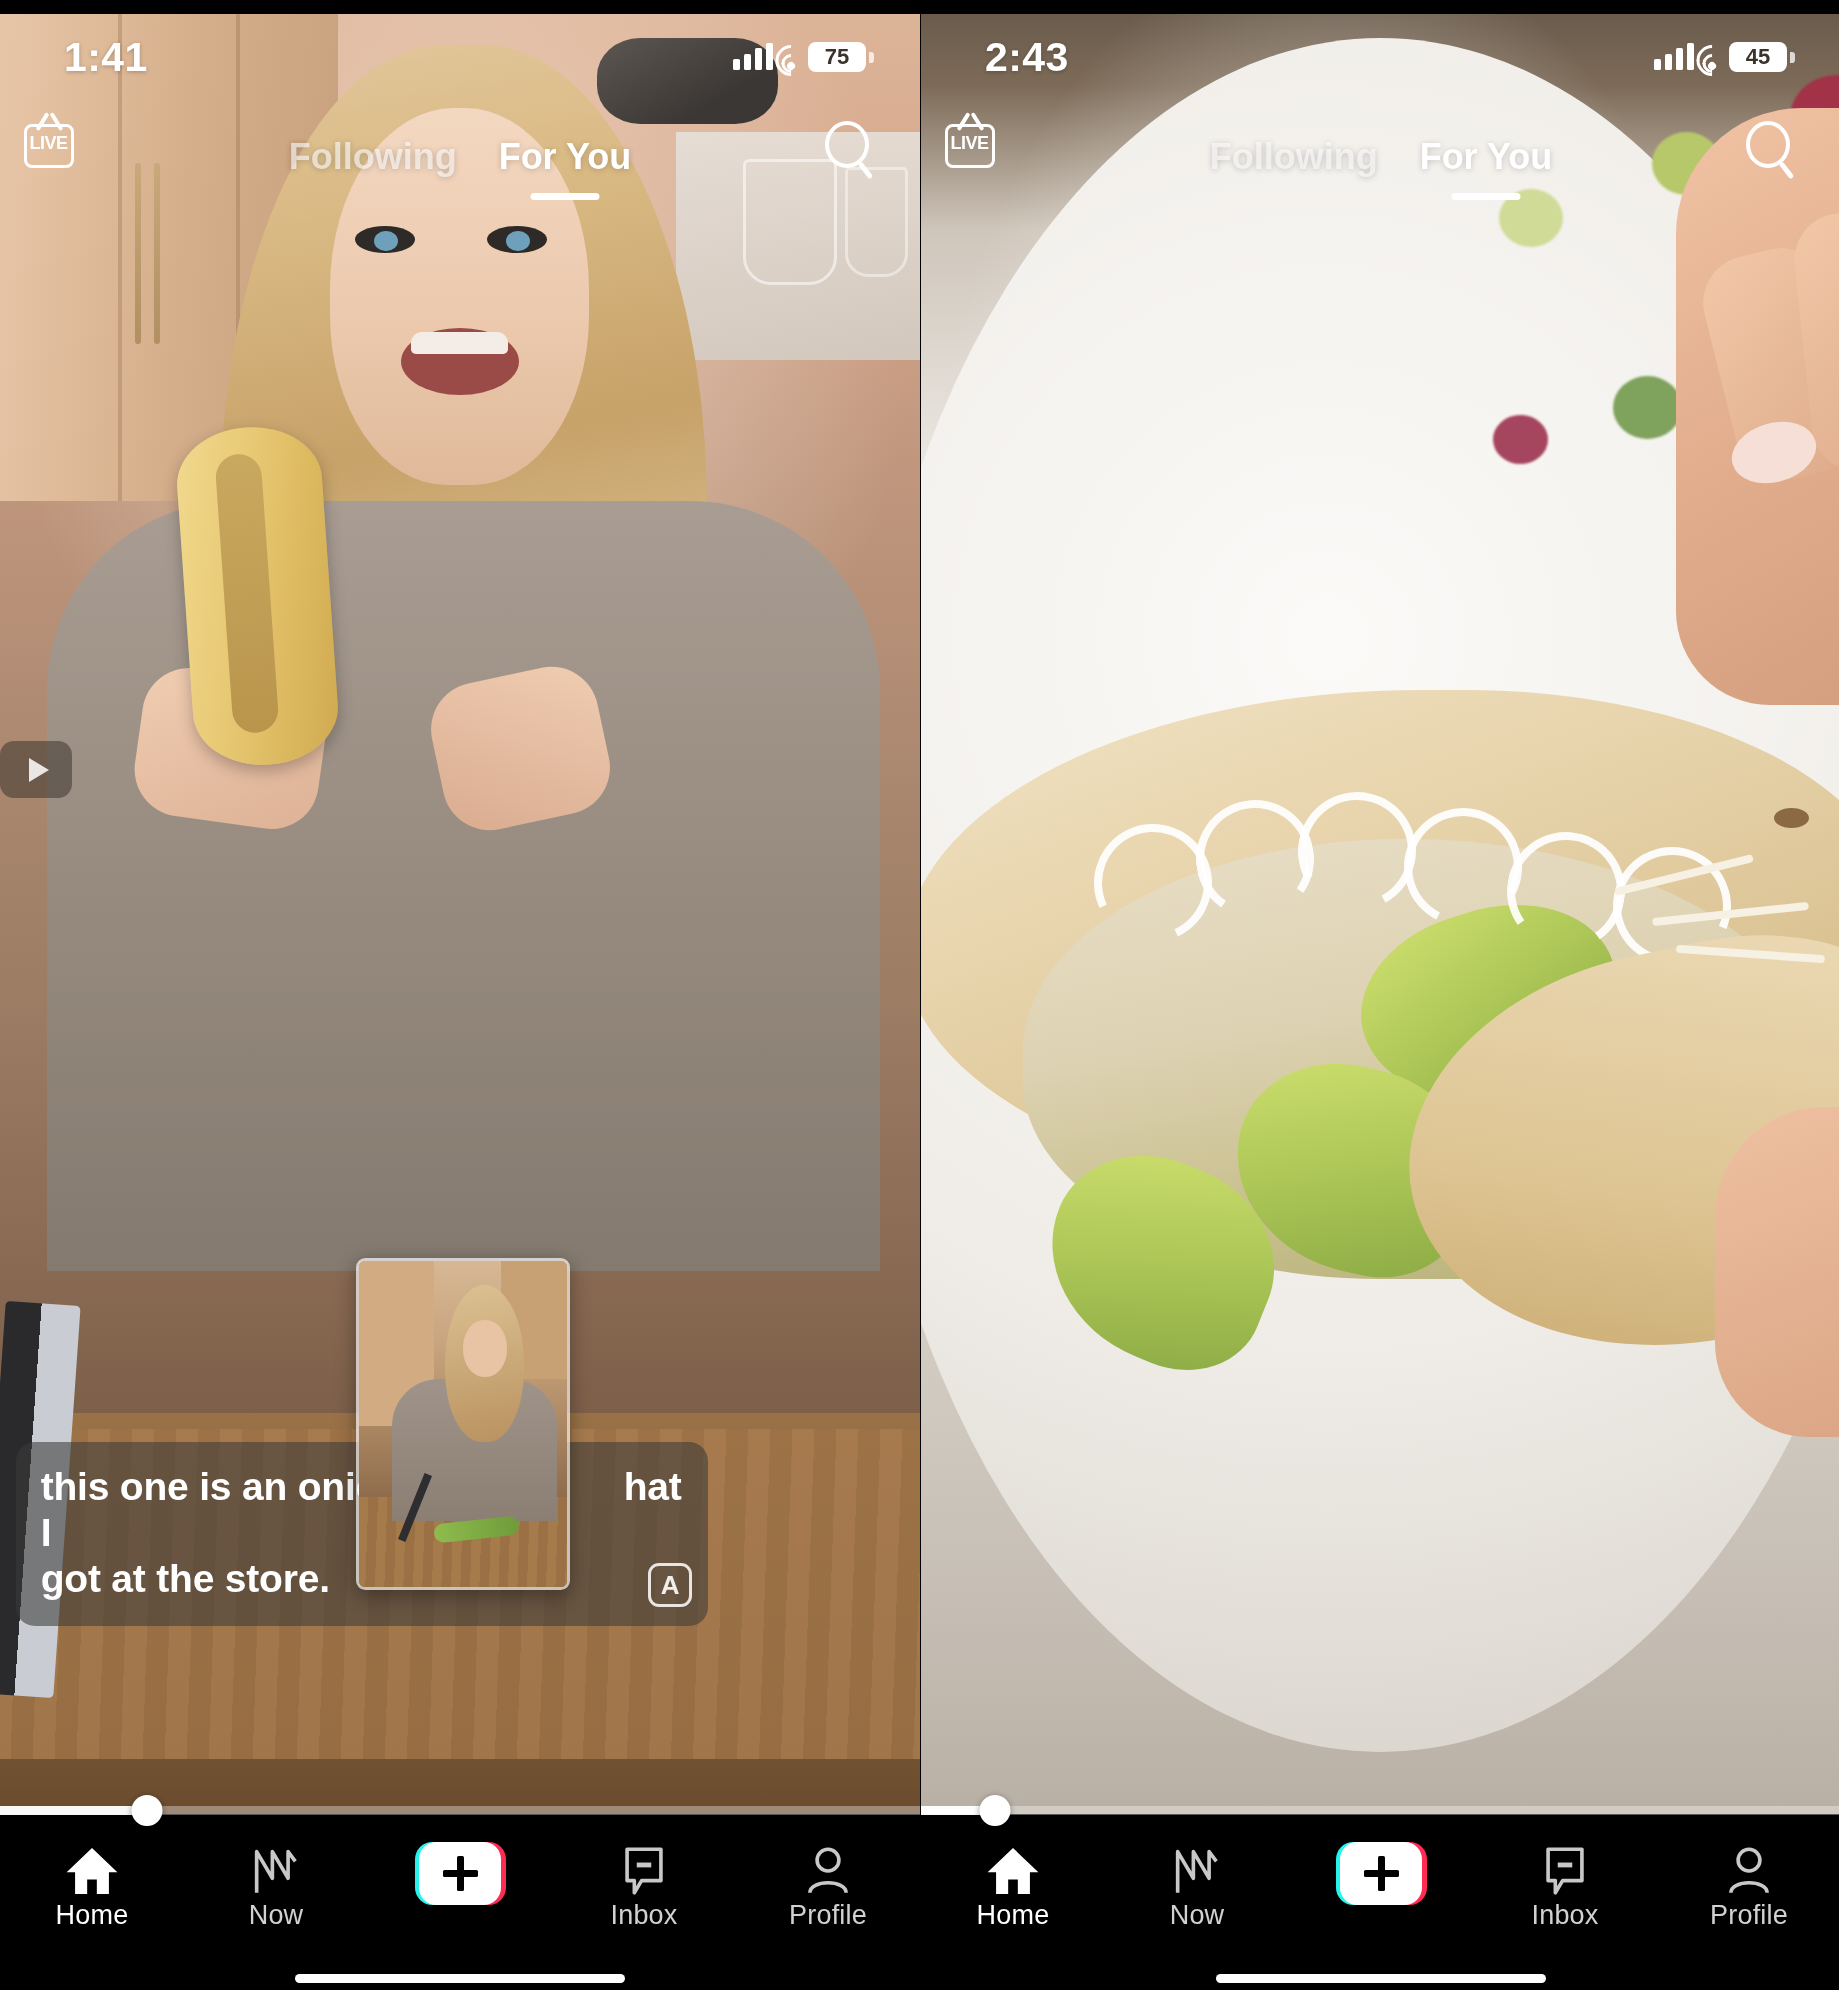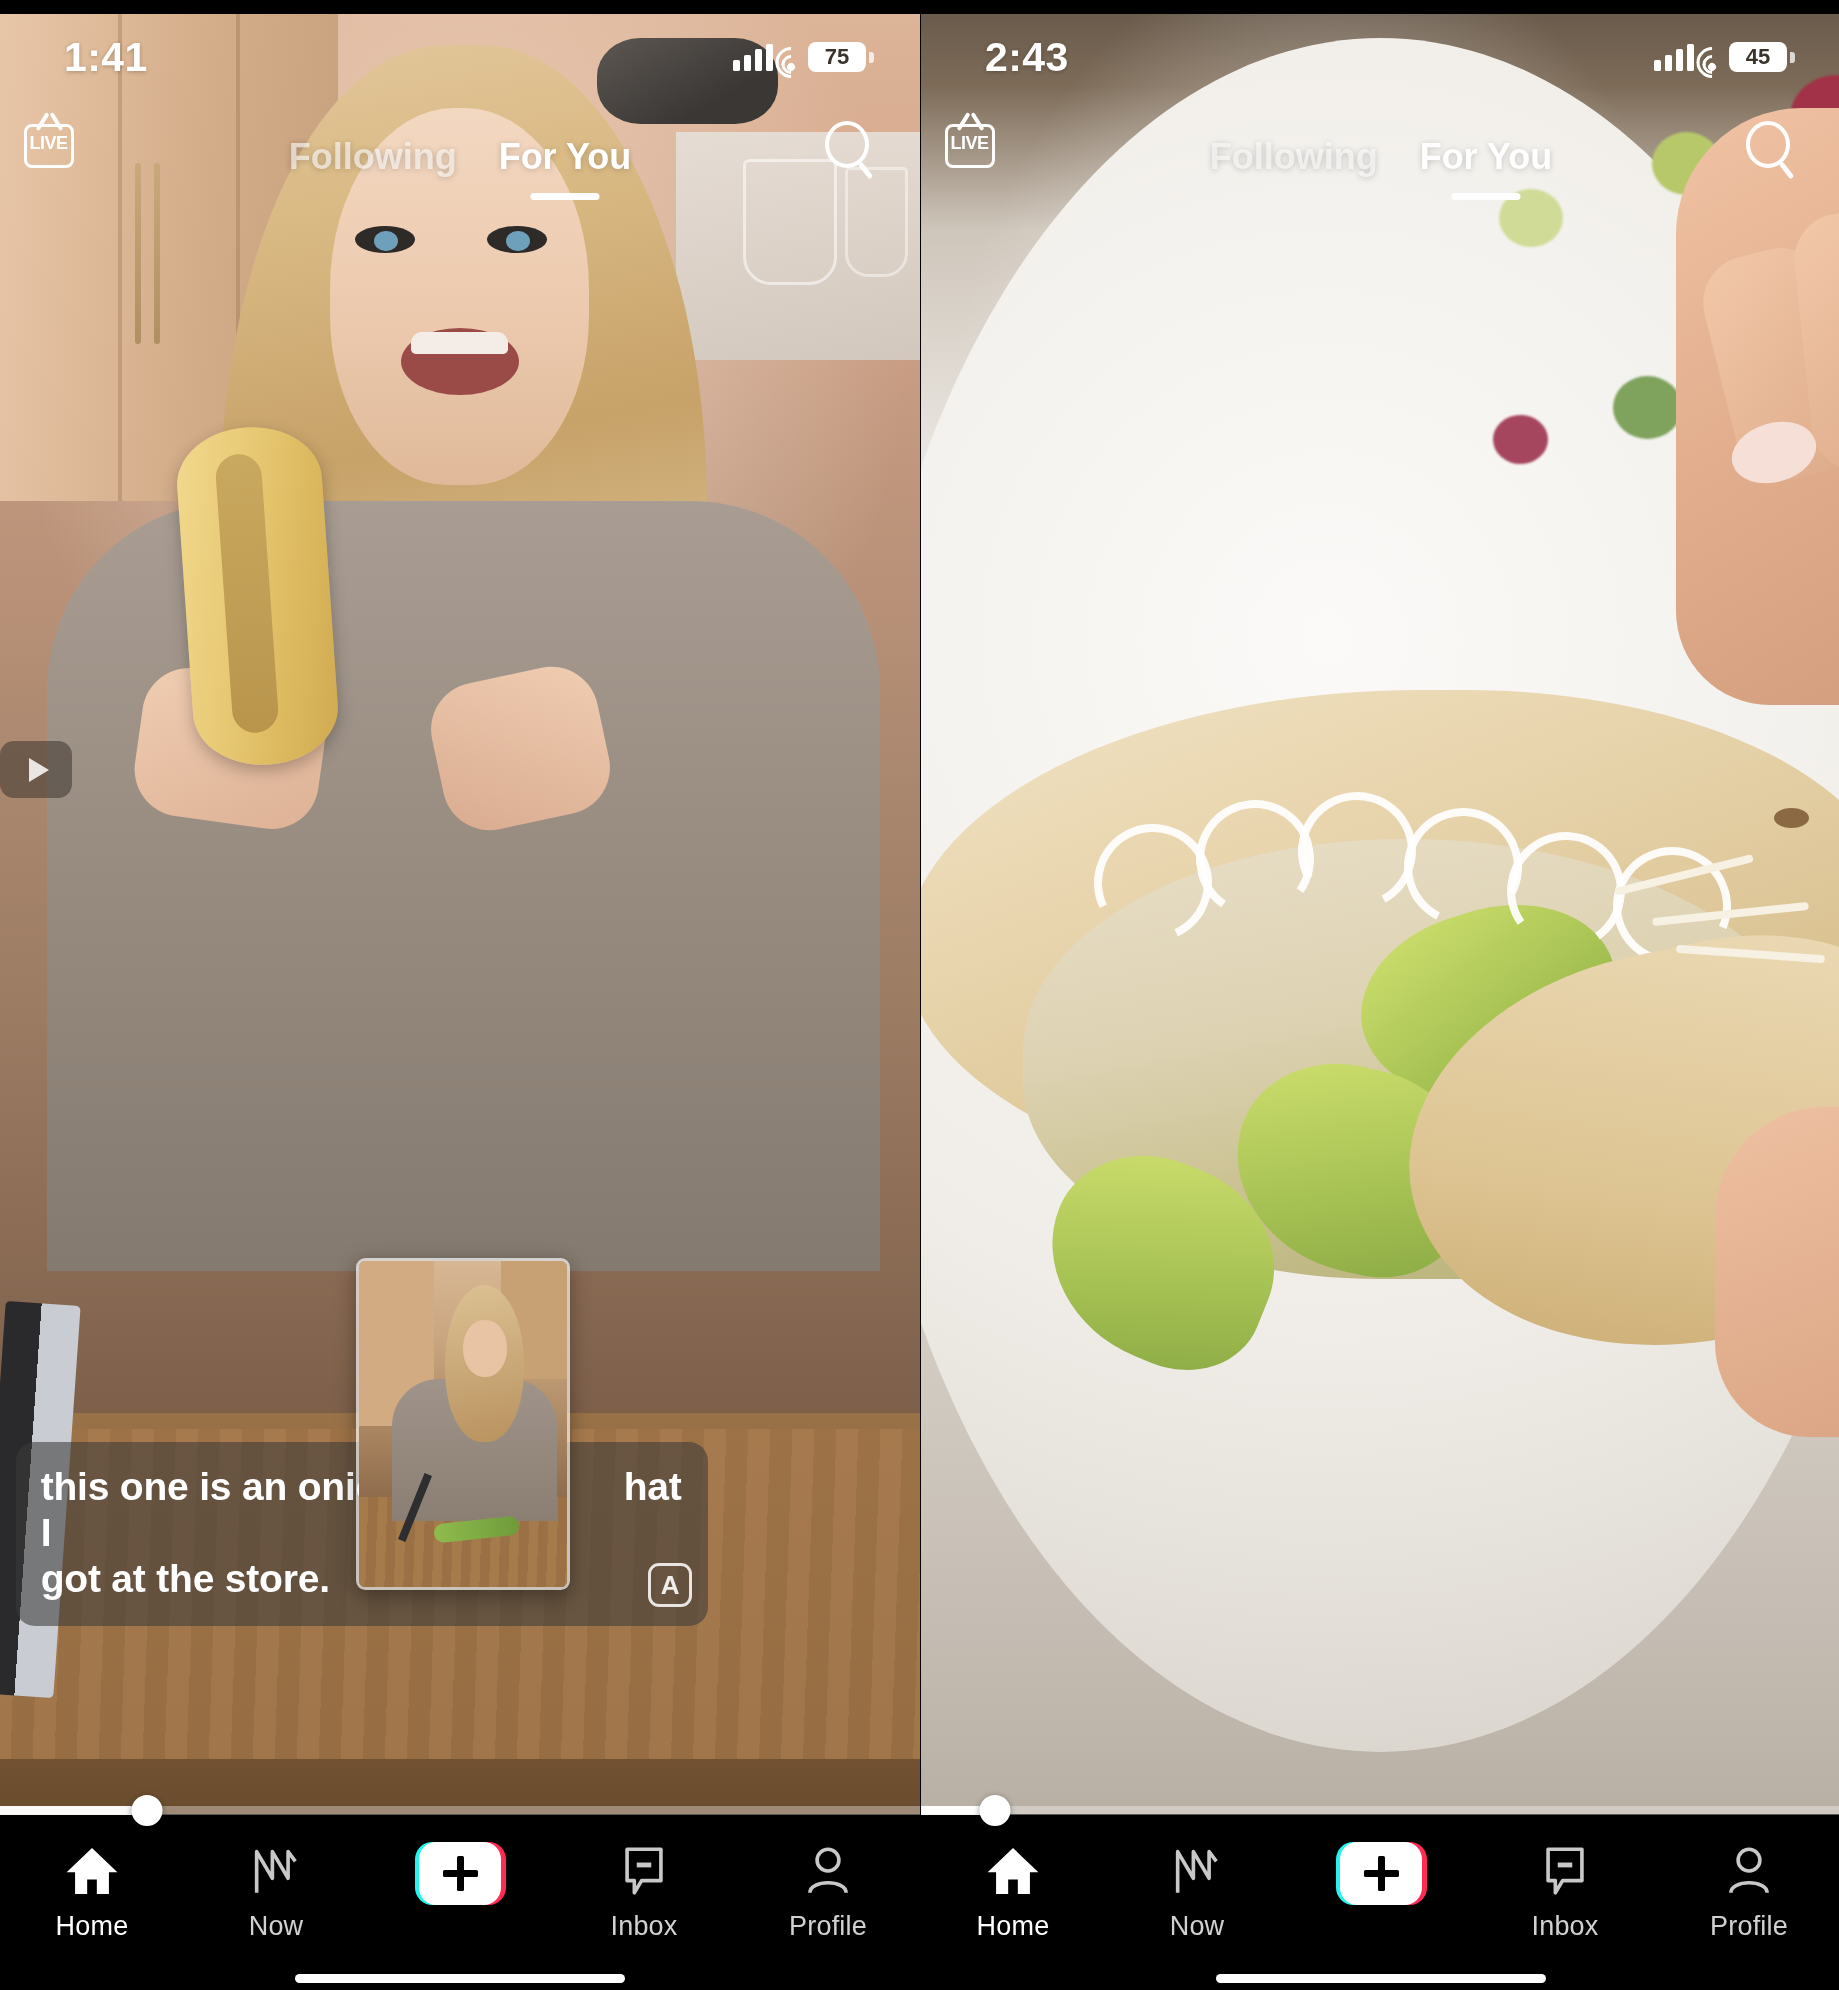--- a/index.html
+++ b/index.html
@@ -122,21 +122,21 @@
   .vidR .c5 { left:586px; top:818px; width:118px; height:118px; transform:rotate(10deg); }
   .vidR .c6 { left:692px; top:833px; width:118px; height:118px; transform:rotate(-22deg); }
   .vidR .cheese { position:absolute; height:7.9px; border-radius:3.9px; background:#f6f1e2; }
 
   
   .statusbar { position:absolute; left:0; top:0; width:920px; height:86px;
       display:flex; align-items:center; justify-content:space-between;
       padding:0 46px 0 64px; color:#fff; z-index:30; }
   .clock { font-size:41px; font-weight:700; letter-spacing:0.4px;
       text-shadow:0 0.8px 4.7px rgba(0,0,0,.25); }
-  .sb-right { display:flex; align-items:center; gap:0; }
+  .sb-right { display:flex; gap:0; }
   .bars { display:flex; align-items:flex-end; gap:3.9px; height:28px; }
   .bars span { width:7px; background:#fff; border-radius:1.6px; }
   .bars span:nth-child(1){ height:11px; }
   .bars span:nth-child(2){ height:16.5px; }
   .bars span:nth-child(3){ height:22px; }
   .bars span:nth-child(4){ height:27.5px; }
   .wifi { position:relative; width:35px; height:27px; }
   .wifi i { position:absolute; left:50%; transform:translateX(-50%) rotate(-45deg);
       border:3.9px solid #fff; border-right-color:transparent; border-bottom-color:transparent;
       border-radius:50%; }
@@ -222,21 +222,21 @@
   .progress { position:absolute; z-index:25; left:0; bottom:0; width:920px; height:9.4px;
       background:rgba(255,255,255,.35); }
   .progress .fill { position:absolute; left:0; top:0; height:9.4px; background:rgba(255,255,255,.95); }
   .progress .knob { position:absolute; top:-11px; width:31px; height:31px; border-radius:50%;
       background:#fff; transform:translateX(-50%); box-shadow:0 1.6px 6.3px rgba(0,0,0,.4); }
 
   
   .bottomnav { position:absolute; left:0; bottom:0; width:920px; height:190px;
       background:#000; z-index:28; display:flex; align-items:flex-start;
       padding-top:27px; }
-  .navitem { flex:1; display:flex; flex-direction:column; align-items:center; gap:11px; }
+  .navitem { flex:1; display:flex; flex-direction:column; align-items:center; gap:0; }
   .navlabel { font-size:27px; font-weight:500; color:#fff; letter-spacing:0.2px; }
   .navitem.dim .navlabel { color:rgba(255,255,255,.82); }
   .ic { width:58px; height:58px; position:relative; }
 
   .ic-home svg, .ic-now svg, .ic-inbox svg, .ic-profile svg { width:58px; height:58px; display:block; }
 
   .ic-create { width:91px; height:63px; position:relative; }
   .ic-create .cy { position:absolute; left:0; top:0; width:82px; height:63px;
       border-radius:17.3px; background:#25f4ee; }
   .ic-create .pk { position:absolute; left:9.4px; top:0; width:82px; height:63px;

